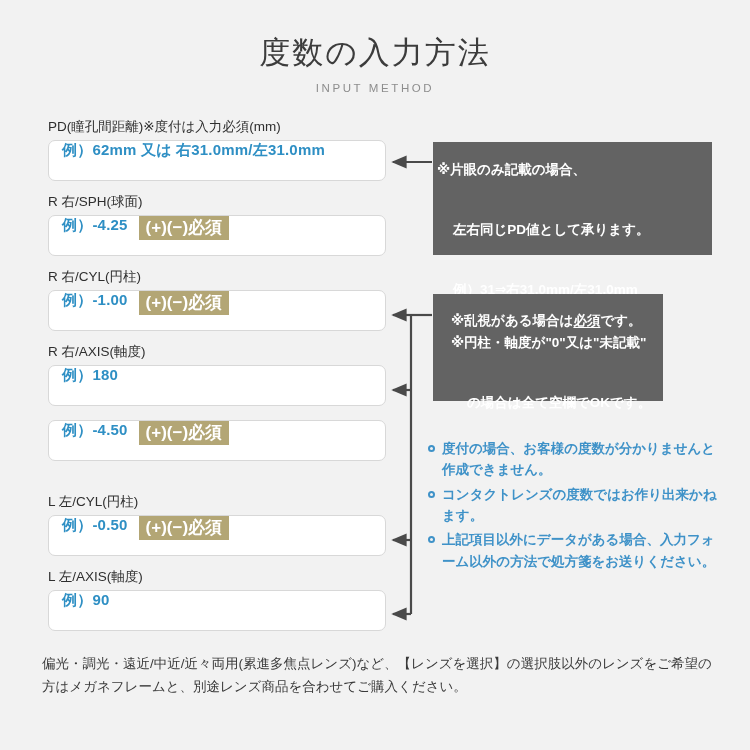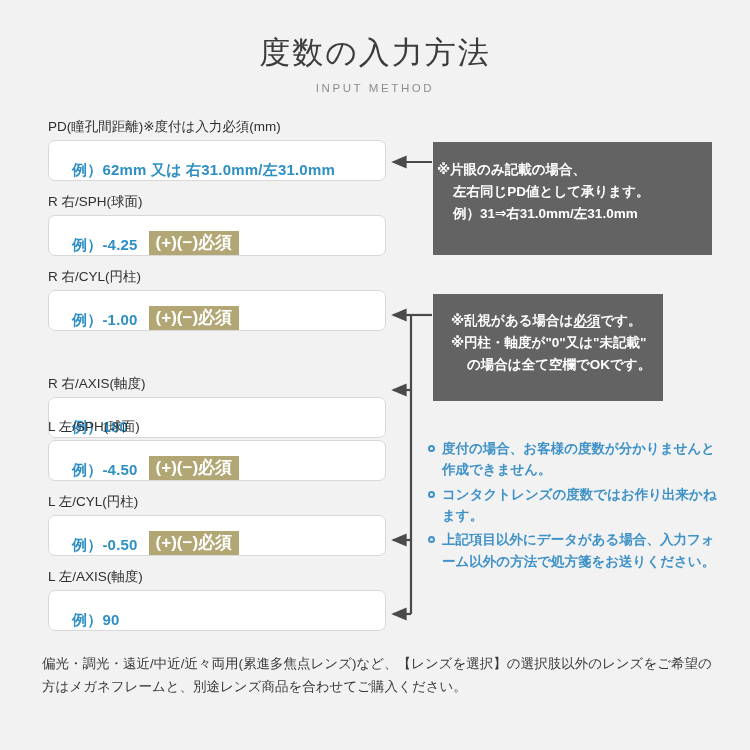--- a/index.html
+++ b/index.html
@@ -63,22 +63,22 @@
     margin-bottom: 6px;
     white-space: nowrap;
   }
   .field-box {
     box-sizing: border-box;
     height: 41px;
     background: #ffffff;
     border: 1px solid #d8d8d8;
     border-radius: 7px;
     display: flex;
-    align-items: flex-end;
-    padding-left: 23px;
+    align-items: flex-start;
+    padding-left: 13px;
     gap: 11px;
   }
   .placeholder {
     font-size: 15px;
     font-weight: bold;
     color: #2e8fc4;
     white-space: nowrap;
     letter-spacing: 0.2px;
   }
   .req-badge {
@@ -99,20 +99,21 @@
     box-sizing: border-box;
   }
   .callout-line {
     font-size: 13.5px;
     font-weight: bold;
     line-height: 1.62;
     white-space: nowrap;
   }
   .callout-line.indent {
     padding-left: 16px;
+    margin-top: 38px;
   }
   .u {
     text-decoration: underline;
     text-underline-offset: 2px;
   }
 
   
   .notes {
     position: absolute;
     left: 428px;
@@ -190,29 +191,28 @@
     </div>
 
     <div class="field" style="top:150px;">
       <div class="field-label">R 右/CYL(円柱)</div>
       <div class="field-box">
         <span class="placeholder">例）-1.00</span>
         <span class="req-badge">(+)(−)必須</span>
       </div>
     </div>
 
-    <div class="field" style="top:225px;margin-top:32px;">
+    <div class="field" style="top:225px;">
       <div class="field-label">R 右/AXIS(軸度)</div>
       <div class="field-box">
         <span class="placeholder">例）180</span>
       </div>
     </div>
 
     <div class="field" style="top:300px;">
-      <div class="field-label">L 左/SPH(球面)</div>
       <div class="field-box">
         <span class="placeholder">例）-4.50</span>
         <span class="req-badge">(+)(−)必須</span>
       </div>
     </div>
 
     <div class="field" style="top:375px;">
       <div class="field-label">L 左/CYL(円柱)</div>
       <div class="field-box">
         <span class="placeholder">例）-0.50</span>

